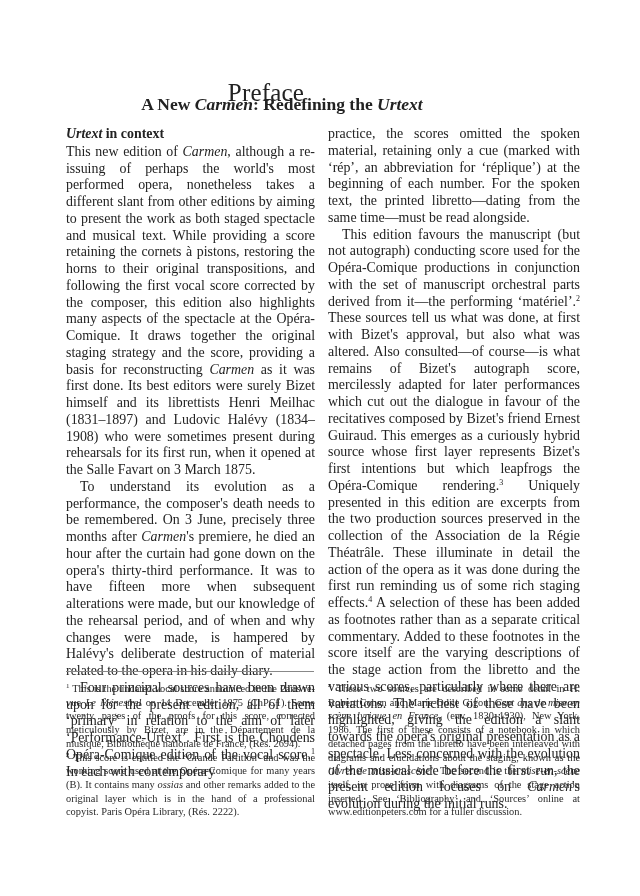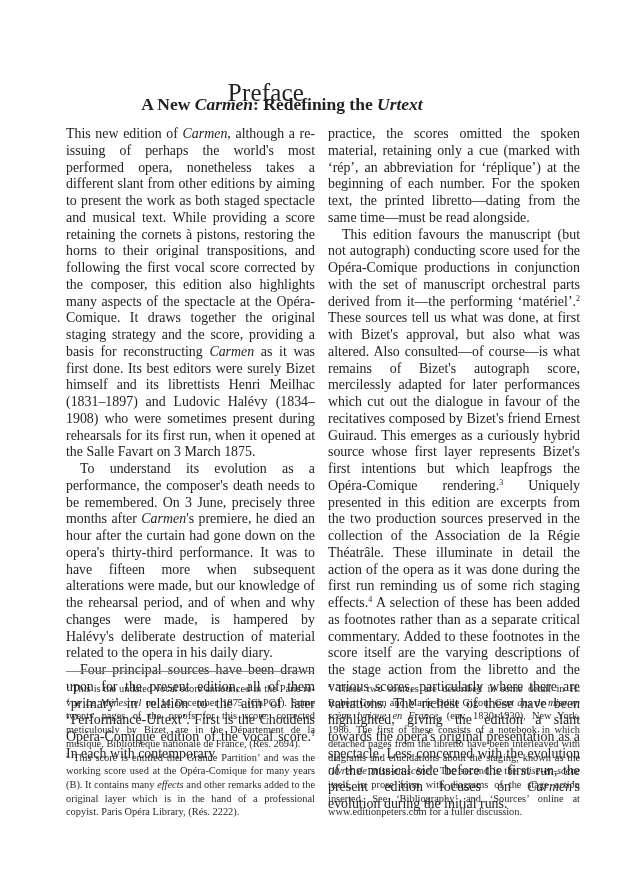--- a/index.html
+++ b/index.html
@@ -26,32 +26,33 @@
   .fn-right { left: 328px; width: 252px; }
   .fn-col sup { font-size: 7px; vertical-align: 4px; }
 </style>
 </head>
 <body>
 
 <h1 class="page-title">Preface</h1>
 <div class="page-subtitle"><span>A New </span><i>Carmen</i><span>: Redefining the </span><i>Urtext</i></div>
 
 <div class="col col-left">
+  <div class="section-heading"><i>Urtext</i><span> in context</span></div>
   <p><span>This new edition of </span><i>Carmen</i><span>, although a re­issuing of perhaps the world's most performed opera, nonetheless takes a different slant from other editions by aiming to present the work as both staged spectacle and musical text. While providing a score retaining the cornets à pistons, restoring the horns to their original transpositions, and following the first vocal score corrected by the composer, this edition also highlights many aspects of the spectacle at the Opéra-Comique. It draws together the original staging strategy and the score, providing a basis for reconstructing </span><i>Carmen</i><span> as it was first done. Its best editors were surely Bizet himself and its librettists Henri Meilhac (1831–1897) and Ludovic Halévy (1834–1908) who were sometimes present during rehearsals for its first run, when it opened at the Salle Favart on 3 March 1875.</span></p>
   <p class="indent"><span>To understand its evolution as a performance, the composer's death needs to be remembered. On 3 June, precisely three months after </span><i>Carmen</i><span>'s premiere, he died an hour after the curtain had gone down on the opera's thirty-third performance. It was to have fif­teen more when subsequent alterations were made, but our knowledge of the rehearsal period, and of when and why changes were made, is hampered by Halévy's deliberate destruction of material related to the opera in his daily diary.</span></p>
   <p class="indent"><span>Four principal sources have been drawn upon for the present edition, all of them ‘primary’ in relation to the aim of later ‘Performance-Urtext’. First is the Choudens Opéra-Comique edition of the vocal score.</span><sup>1</sup><span id="p3b-left"> In each with contemporary</span></p>
 </div>
 
 <div class="col col-right">
   <p><span id="p3b-right">practice, the scores omitted the spoken material, retaining only a cue (marked with ‘rép’, an abbreviation for ‘réplique’) at the beginning of each number. For the spoken text, the printed libretto—dating from the same time—must be read alongside.</span></p>
   <p class="indent"><span>This edition favours the manuscript (but not autograph) conducting score used for the Opéra-Comique productions in conjunction with the set of manuscript orchestral parts derived from it—the performing ‘matériel’.</span><sup>2</sup><span> These sources tell us what was done, at first with Bizet's approval, but also what was altered. Also consulted—of course—is what remains of Bizet's autograph score, mercilessly adapted for later performances which cut out the dialogue in favour of the recitatives composed by Bizet's friend Ernest Guiraud. This emerges as a curiously hybrid source whose first layer represents Bizet's first in­tentions but which leapfrogs the Opéra-Comique rendering.</span><sup>3</sup><span> Uniquely presented in this edition are excerpts from the two production sources preserved in the collection of the Association de la Régie Théatrâle. These illuminate in detail the action of the opera as it was done during the first run reminding us of some rich staging effects.</span><sup>4</sup><span> A selection of these has been added as footnotes rather than as a separate critical commentary. Added to these footnotes in the score itself are the varying descriptions of the stage action from the libretto and the various scores, particularly where there are variations. The richest of these have been highlighted, giving the edition a slant towards the opera's original presentation as a spectacle. Less concerned with the evolution of the musical side before the first run, the present edition focuses on </span><i>Carmen</i><span>'s evolution during the initial runs.</span></p>
 </div>
 
 <div class="fn-rule"></div>
 
 <div class="fn-col fn-left">
   <div><sup>1</sup><span> This is the undated vocal score announced in the Paris re­vue </span><i>Le Ménestrel</i><span> on 14 December 1875 (ChPC1). Some twenty pages of the proofs for this score, corrected meticulously by Bizet, are in the Département de la musique, Bibliothèque nationale de France, (Rés. 2694).</span></div>
-  <div><sup>2</sup><span> This score is entitled the ‘Grande Partition’ and was the working score used at the Opéra-Comique for many years (B). It contains many </span><i>effects</i><span> and other remarks added to the original layer which is in the hand of a professional copyist. Paris Opéra Library, (Rés. 2222).</span></div>
+  <div><sup>2</sup><span> This score is entitled the ‘Grande Partition’ and was the working score used at the Opéra-Comique for many years (B). It contains many </span><i>ossias</i><span> and other remarks added to the original layer which is in the hand of a professional copyist. Paris Opéra Library, (Rés. 2222).</span></div>
 </div>
 
 <div class="fn-col fn-right">
   <div><sup>4</sup><span> These two sources are described in some detail in H. Robert Cohen and Marie-Odile Gigou: </span><i>Cent ans de mise en scène lyrique en France</i><span>, (env. 1830–1930), New York, 1986. The first of these consists of a notebook in which detached pages from the libretto have been interleaved with diagrams and elucida­tions about the staging, known as the ‘</span><i>livret de mise-en-scène</i><span>’. The second is the </span><i>mise-en-scène</i><span> itself, in prose form with diagrams of the stage action inserted. See ‘Bibliography’ and ‘Sources’ online at www.editionpeters.com for a fuller discussion.</span></div>
 </div>
 
 </body></html>

